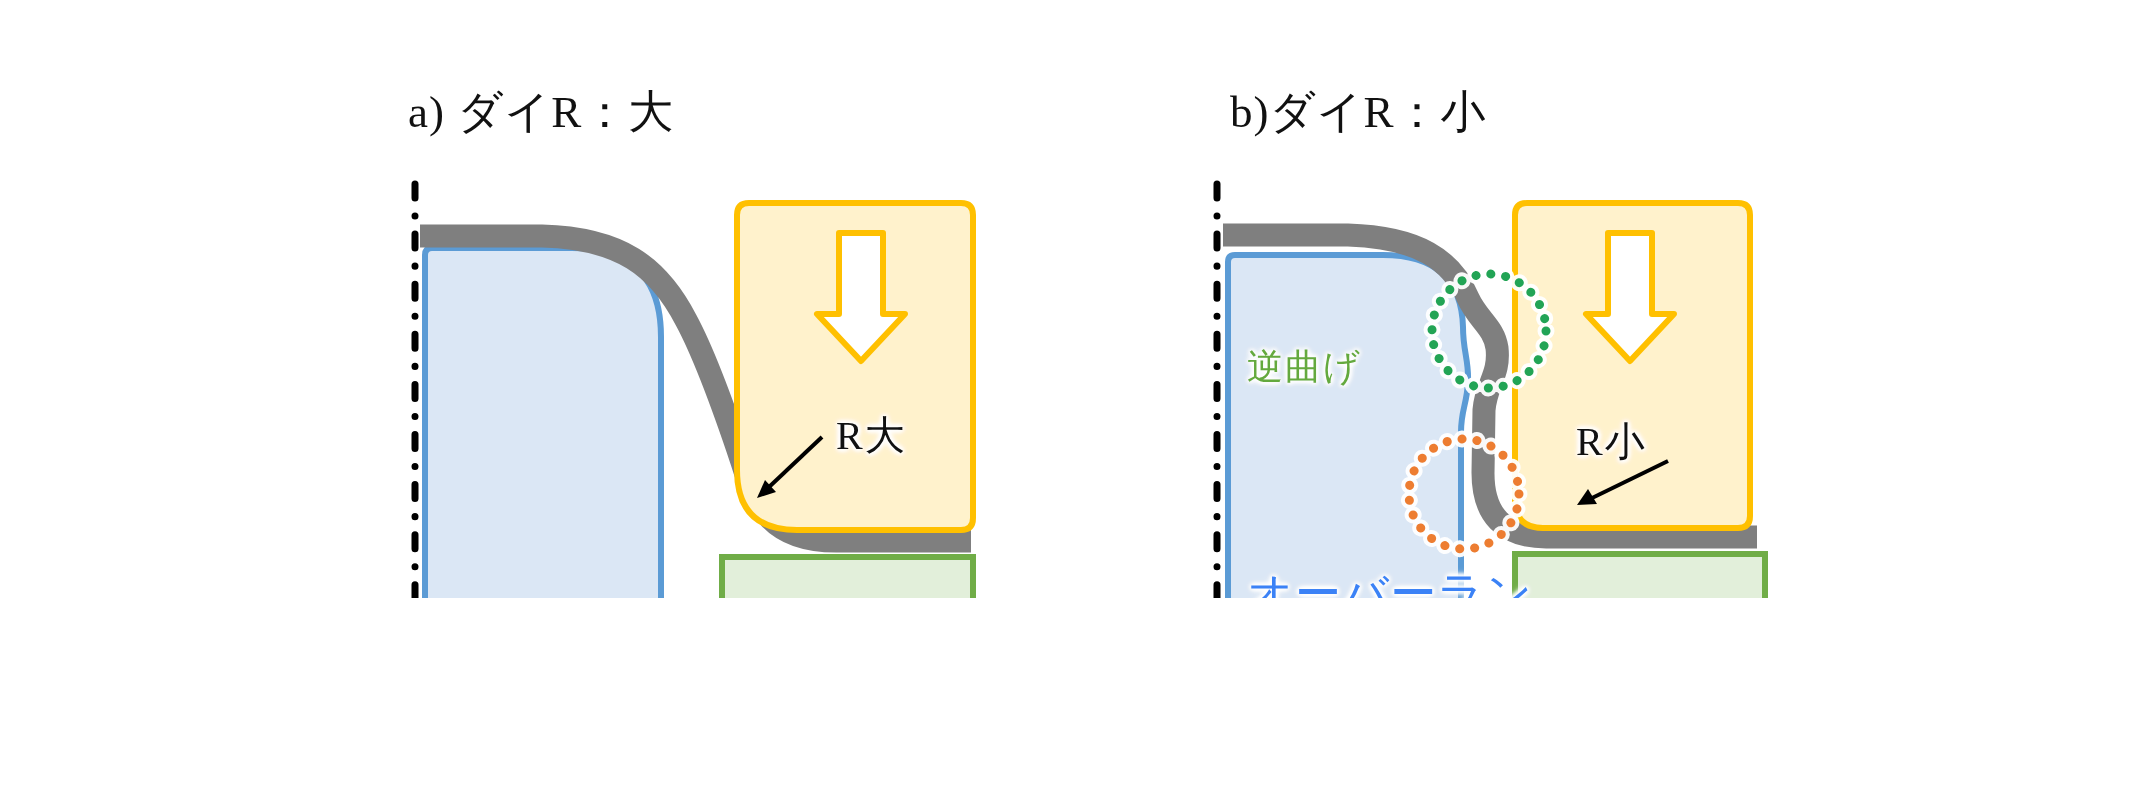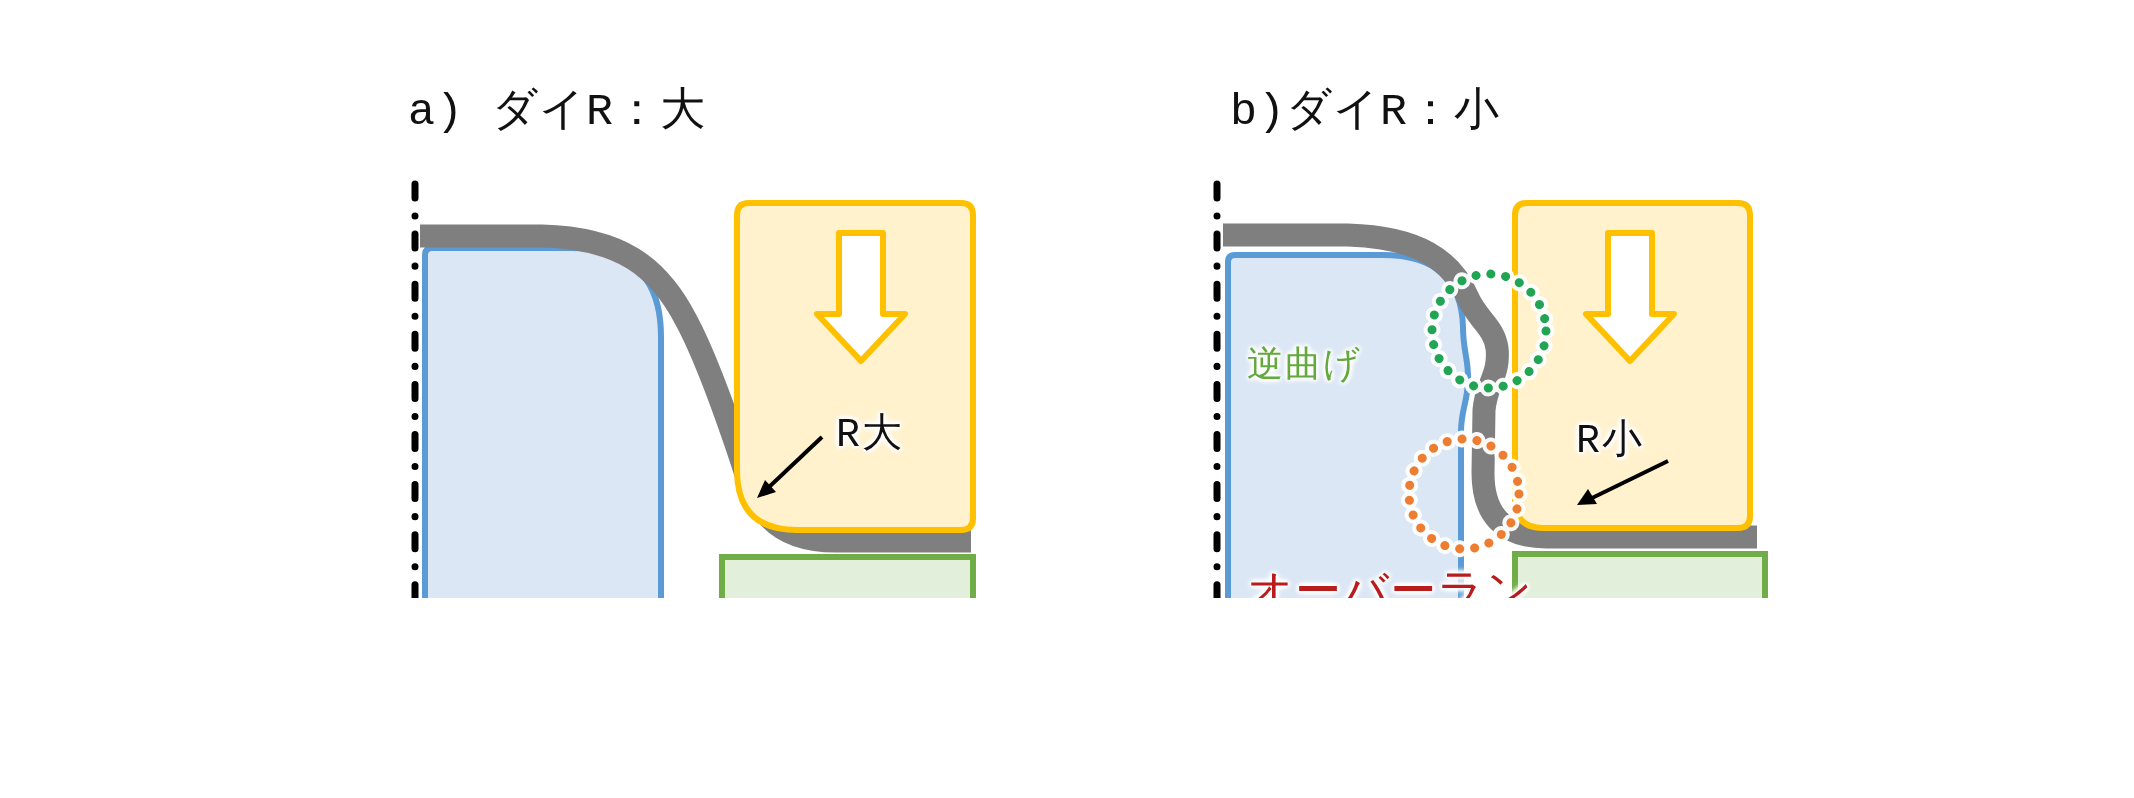--- a/index.html
+++ b/index.html
@@ -1,18 +1,18 @@
 <!DOCTYPE html>
 <html><head>
 <meta charset="utf-8">
 <style>
   html,body{margin:0;padding:0;background:#ffffff;}
   .canvas{
     position:relative;width:2134px;height:598px;background:#ffffff;overflow:hidden;
-    font-family:Liberation Mono, monospace;
+    font-family:Liberation Serif, serif;
     border-radius:29px;
   }
   .canvas svg{position:absolute;left:0;top:0;}
   .lbl{position:absolute;white-space:nowrap;line-height:1;color:#111;}
   .title{font-size:45px;letter-spacing:1px;}
   .callout{
     font-size:40px;letter-spacing:2px;
     text-shadow:0 0 4px #fff,0 0 6px #fff,0 0 9px #fff,1px 1px 5px #fff,-1px -1px 5px #fff,1px -1px 5px #fff,-1px 1px 5px #fff;
   }
   .glow-green{font-size:36px;}
@@ -79,14 +79,14 @@
   <div class="lbl title" style="left:408px;top:90px;">a) ダイR：大</div>
 
   <div class="lbl title" style="left:1230px;top:90px;">b)ダイR：小</div>
 
   <div class="lbl callout" style="left:836px;top:416px;">R大</div>
 
   <div class="lbl callout" style="left:1576px;top:410px;margin-top:12px;">R小</div>
 
   <div class="lbl callout glow-green" style="left:1247px;top:349px;color:#64a93e;">逆曲げ</div>
 
-  <div class="lbl callout glow-orange" style="left:1247px;top:571px;color:#b91c1c;">オーバーラン</div>
+  <div class="lbl callout glow-orange" style="left:1247px;top:571px;color:#3b82f6;">オーバーラン</div>
 </div>
 
 </body></html>

